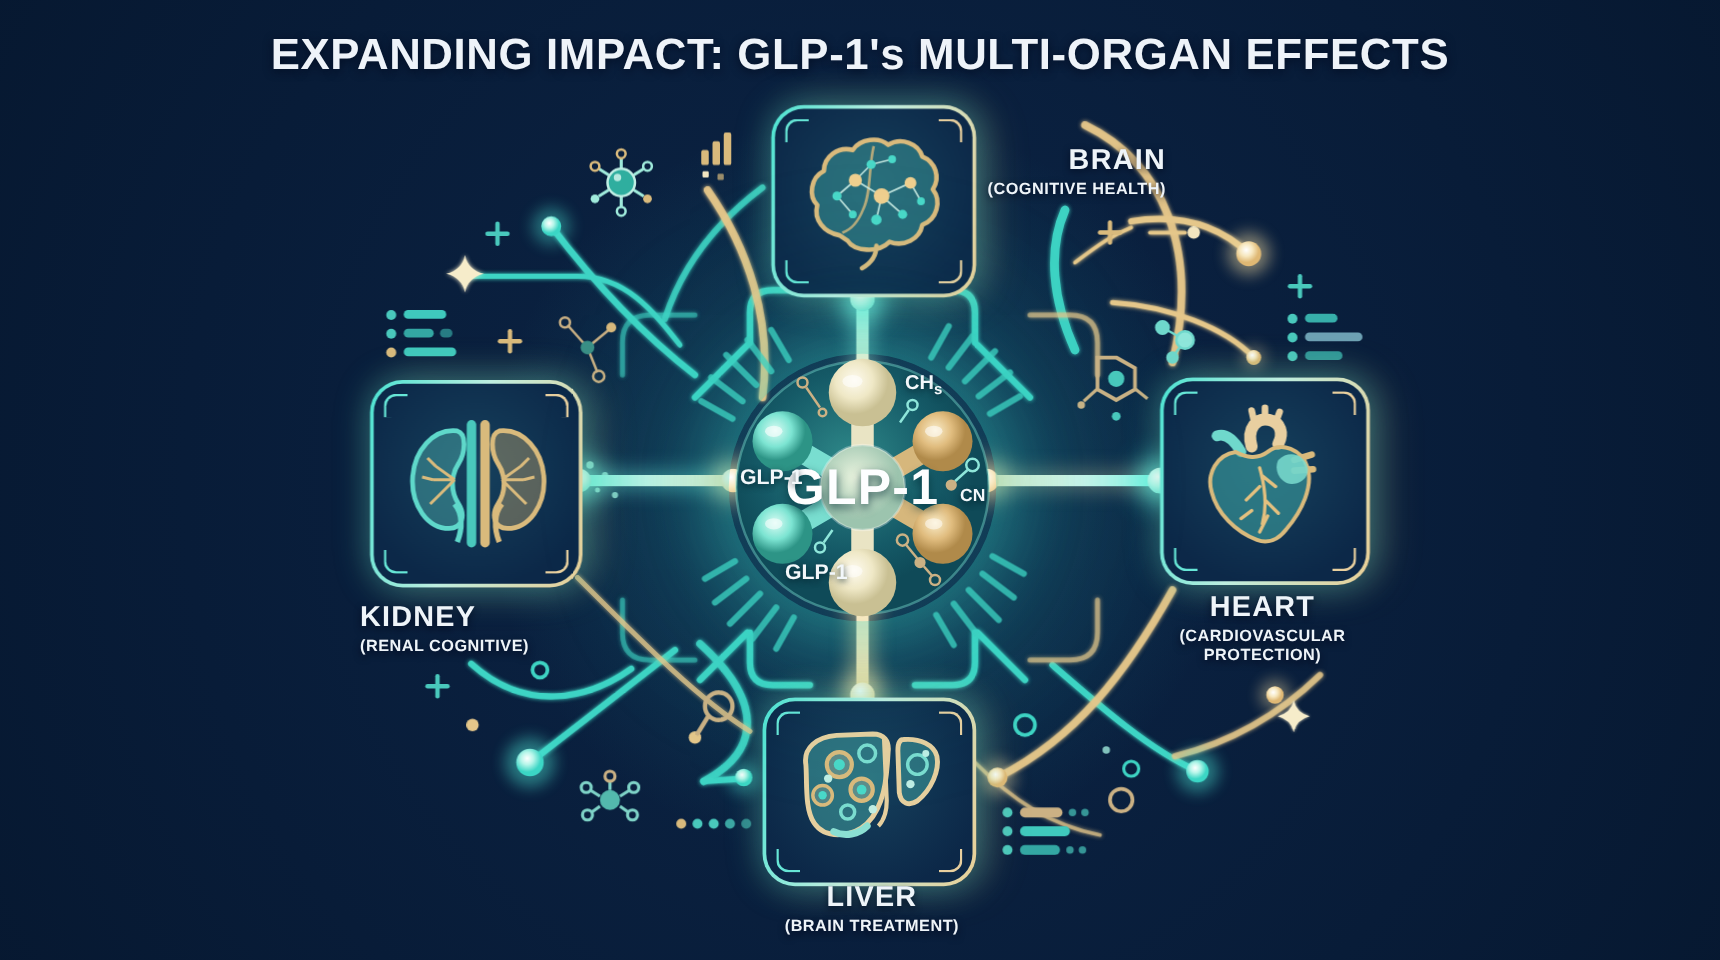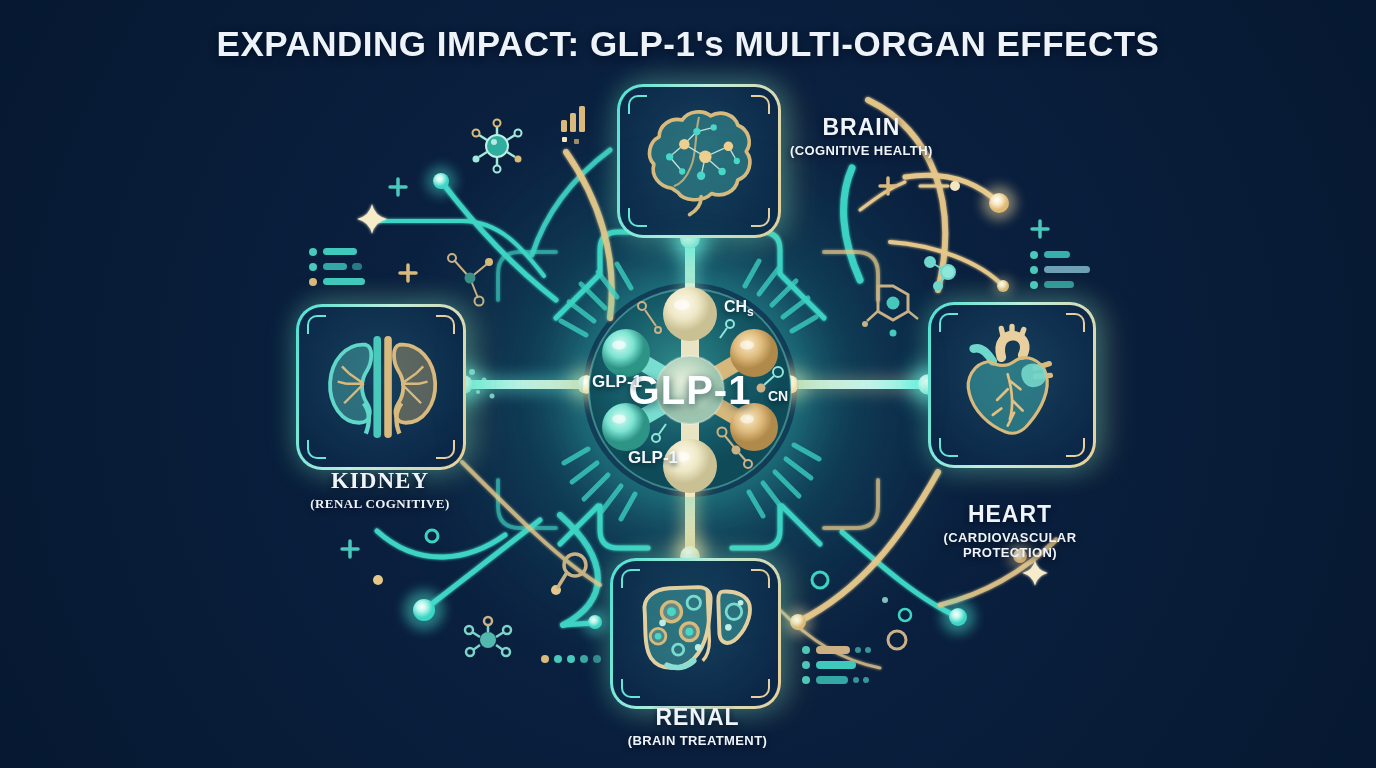--- a/index.html
+++ b/index.html
@@ -57,23 +57,23 @@
   
   #hub{left:583px;top:283px;width:214px;height:214px;z-index:5;border-radius:50%;
     box-shadow:0 0 55px 12px rgba(56,214,196,.35), 0 0 130px 40px rgba(56,214,196,.16);}
   #hub-label{left:0;top:0;width:214px;height:214px;display:flex;align-items:center;justify-content:center;
     color:#fdfeff;font-size:40px;font-weight:800;letter-spacing:1px;
     text-shadow:0 3px 8px rgba(0,45,55,.75);}
   
   .organ-label{position:absolute;z-index:6;color:#eef4f9;text-shadow:0 2px 6px rgba(0,10,30,.8);}
   .organ-name{font-size:23px;font-weight:800;letter-spacing:1px;}
   .organ-sub{font-size:13px;font-weight:700;letter-spacing:.4px;margin-top:2px;}
-  #label-brain{left:790px;top:114px;text-align:center;}
-  #label-kidney{left:288px;top:468px;width:184px;text-align:center;font-family:Liberation Serif, serif;}
-  #label-heart{left:917px;top:472px;width:186px;text-align:center;margin-top:29px;}
+  #label-brain{left:790px;top:114px;text-align:right;}
+  #label-kidney{left:288px;top:480px;width:184px;text-align:left;}
+  #label-heart{left:917px;top:472px;width:186px;text-align:center;}
   #label-liver{left:600px;top:704px;width:195px;text-align:center;}
   .ann{position:absolute;z-index:6;color:#f2f7fa;font-weight:700;text-shadow:0 2px 5px rgba(0,30,40,.8);}
   #ann-glp1-left{left:592px;top:372px;font-size:17px;}
   #ann-chs{left:724px;top:298px;font-size:16px;}
   #ann-chs .sub{font-size:12px;vertical-align:sub;}
   #ann-cn{left:768px;top:388px;font-size:14px;}
   #ann-glp1-bottom{left:628px;top:448px;font-size:17px;}
 </style>
 </head>
 <body>
@@ -535,18 +535,18 @@
   </div>
   <div id="label-kidney" class="organ-label">
     <div class="organ-name">KIDNEY</div>
     <div class="organ-sub">(RENAL COGNITIVE)</div>
   </div>
   <div id="label-heart" class="organ-label">
     <div class="organ-name">HEART</div>
     <div class="organ-sub">(CARDIOVASCULAR PROTECTION)</div>
   </div>
   <div id="label-liver" class="organ-label">
-    <div class="organ-name">RENAL</div>
+    <div class="organ-name">LIVER</div>
     <div class="organ-sub">(BRAIN TREATMENT)</div>
   </div>
 
   <div id="title" class="abs">EXPANDING IMPACT: GLP-1's MULTI-ORGAN EFFECTS</div>
 </div>
 
 </body></html>

